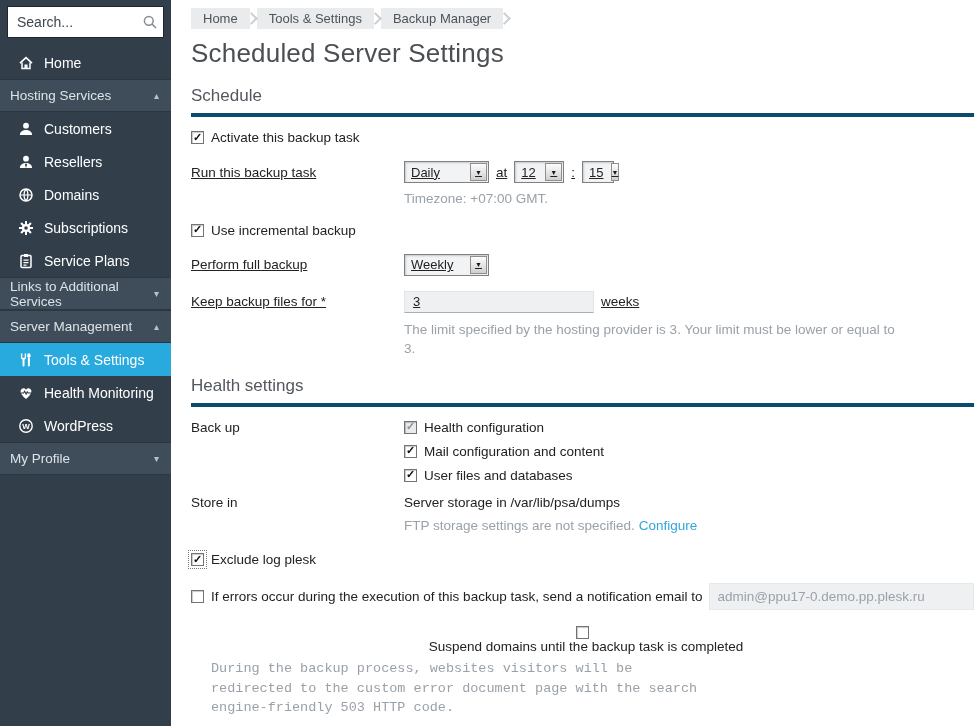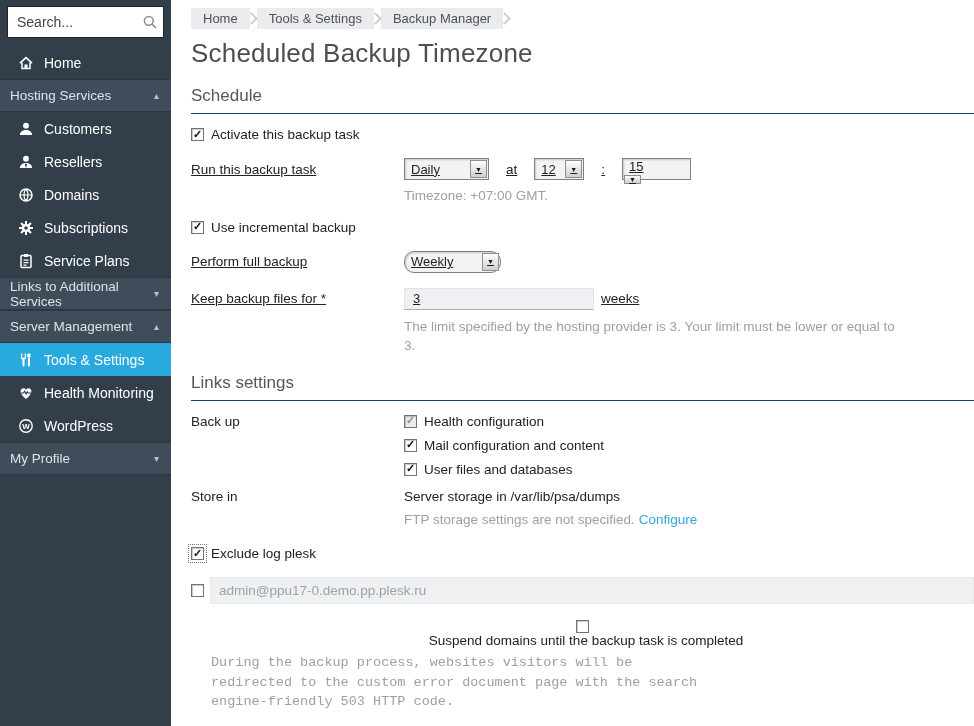--- a/index.html
+++ b/index.html
@@ -20,21 +20,21 @@
   .nav-header .arrow { font-size: 10px; color: #b8c1c9; }
 
   
   .main { flex: 1; background: #fff; padding: 8px 0 0 20px; overflow: hidden; }
 
   .crumbs { display: flex; align-items: center; height: 21px; }
   .crumb { background: #e9ebed; height: 21px; line-height: 21px; padding: 0 12px; font-size: 13px; color: #4d5359; cursor: pointer; }
   .chev { width: 9px; height: 9px; border-top: 2px solid #c9ced3; border-right: 2px solid #c9ced3; transform: rotate(45deg); margin: 0 1px 0 -3px; flex-shrink: 0; }
 
   h1.page-title { font-size: 26px; font-weight: 400; color: #4b4f54; margin: 9px 0 0 0; letter-spacing: 0.2px; }
-  h2.section-title { font-size: 17px; font-weight: 400; color: #53585e; margin: 17px 0 13px 0; padding-bottom: 7px; border-bottom: 1px solid #0c4a6e; }
+  h2.section-title { font-size: 17px; font-weight: 400; color: #53585e; margin: 17px 0 13px 0; padding-bottom: 7px; border-bottom: 4px solid #0c4a6e; }
 
   .frow { display: flex; margin-bottom: 15px; }
   .frow.center { align-items: center; text-decoration: underline; }
   .flabel { width: 213px; flex-shrink: 0; font-size: 13.5px; color: #222; }
   .hint { font-size: 13.5px; color: #9aa1a8; line-height: 1.45; }
   .indent { margin-left: 213px; }
 
   
   .cb-row { display: flex; align-items: center; margin-bottom: 16px; }
   .cb { width: 13px; height: 13px; flex-shrink: 0; background: #fff; border: 1px solid #707478; box-shadow: inset 1px 1px 1px rgba(0,0,0,0.22); display: inline-flex; align-items: center; justify-content: center; cursor: pointer; }
@@ -43,21 +43,21 @@
   .cb.disabled { background: #e9eaeb; }
   .cb.disabled .mark { color: #8d9398; }
   .cb.focused { outline: 1px dotted #6f767c; outline-offset: 2px; }
   .cb-label { font-size: 13.5px; color: #222; margin-left: 7px; cursor: pointer; }
 
   
   .sel { display: inline-flex; align-items: stretch; height: 22px; background: #f2f3f4; border: 1px solid #7d8destination186; border: 1px solid #7d8186; box-shadow: inset 1px 1px 2px rgba(0,0,0,0.18); cursor: pointer; }
   .sel .val { flex: 1; display: flex; align-items: center; padding: 0 6px; font-size: 13px; color: #222; }
   .sel .dbtn { width: 17px; margin: 1px; background: linear-gradient(#fdfdfd, #cfcfcf); border: 1px solid #8f8f8f; display: flex; align-items: center; justify-content: center; font-size: 7px; color: #1a1a1a; }
 
-  .ctrl-inline { display: flex; align-items: center; gap: 17px; text-align: right; }
+  .ctrl-inline { display: flex; align-items: center; gap: 7px; text-align: right; }
   .inline-txt { font-size: 13.5px; color: #222; }
 
   .txt-input { height: 22px; background: #eef0f2; border: 1px solid #e2e5e8; border-bottom-color: #a8afb5; font-family: "Liberation Sans", sans-serif; font-size: 13px; color: #222; padding: 0 8px; outline: none; }
   .email-input { height: 27px; background: #eef0f2; border: 1px solid #e6e8ea; color: #9aa2a9; font-size: 13.5px; }
 
   .store-line1 { font-size: 13.5px; color: #222; margin-bottom: 6px; }
   .link { color: #31a6dd; text-decoration: none; cursor: pointer; }
 
   .notify-row { display: flex; align-items: center; margin-bottom: 16px; }
   .notify-row .email-input { flex: 1; margin-left: 6px; min-width: 0; }
@@ -208,21 +208,21 @@
 
     <div class="crumbs">
       <span class="crumb">Home</span>
       <span class="chev"></span>
       <span class="crumb">Tools &amp; Settings</span>
       <span class="chev"></span>
       <span class="crumb">Backup Manager</span>
       <span class="chev"></span>
     </div>
 
-    <h1 class="page-title">Scheduled Backup Timezone</h1>
+    <h1 class="page-title">Scheduled Server Settings</h1>
 
     <h2 class="section-title">Schedule</h2>
 
     <div class="cb-row">
       <span class="cb on">
           <span class="mark">✓</span>
         </span>
       <span class="cb-label">Activate this backup task</span>
     </div>
 
@@ -232,51 +232,51 @@
         <span class="sel" style="width:85px;">
           <span class="val">Daily</span>
           <span class="dbtn">▼</span>
         </span>
         <span class="inline-txt">at</span>
         <span class="sel" style="width:50px;">
           <span class="val">12</span>
           <span class="dbtn">▼</span>
         </span>
         <span class="inline-txt">:</span>
-        <span class="sel" style="width:69px;flex-direction:column;">
+        <span class="sel" style="width:32px;">
           <span class="val">15</span>
           <span class="dbtn">▼</span>
         </span>
       </div>
     </div>
     <div class="hint indent" style="margin-bottom:14px;">Timezone: +07:00 GMT.</div>
 
     <div class="cb-row">
       <span class="cb on">
           <span class="mark">✓</span>
         </span>
       <span class="cb-label">Use incremental backup</span>
     </div>
 
     <div class="frow center">
       <div class="flabel">Perform full backup</div>
-      <span class="sel" style="width:97px;border-radius:10px;">
+      <span class="sel" style="width:85px;">
         <span class="val">Weekly</span>
         <span class="dbtn">▼</span>
       </span>
     </div>
 
     <div class="frow center" style="margin-bottom:7px;">
       <div class="flabel">Keep backup files for *</div>
       <input class="txt-input" style="width: 190px;" value="3">
       <span class="inline-txt" style="margin-left:7px;">weeks</span>
     </div>
     <div class="hint indent" style="max-width:500px; margin-bottom:10px;">The limit specified by the hosting provider is 3. Your limit must be lower or equal to 3.</div>
 
-    <h2 class="section-title">Links settings</h2>
+    <h2 class="section-title">Health settings</h2>
 
     <div class="frow" style="margin-bottom:12px;">
       <div class="flabel">Back up</div>
       <div style="display:flex; flex-direction:column; gap:9px;">
         <div style="display:flex; align-items:center;">
           <span class="cb disabled on">
               <span class="mark">✓</span>
             </span>
           <span class="cb-label">Health configuration</span>
         </div>
@@ -308,20 +308,21 @@
           <span class="mark">✓</span>
         </span>
       <span class="cb-label">Exclude log plesk</span>
     </div>
 
 
     <div class="notify-row">
       <span class="cb">
           <span class="mark">✓</span>
         </span>
+      <span class="cb-label">If errors occur during the execution of this backup task, send a notification email to</span>
       <input class="txt-input email-input" value="admin@ppu17-0.demo.pp.plesk.ru" style="">
     </div>
 
     <div class="cb-row" style="margin-bottom:5px;flex-direction:column;">
       <span class="cb">
           <span class="mark">✓</span>
         </span>
       <span class="cb-label">Suspend domains until the backup task is completed</span>
     </div>
     <div class="hint" style="margin-left:20px; max-width:505px;font-family:Liberation Mono, monospace;">During the backup process, websites visitors will be redirected to the custom error document page with the search engine-friendly 503 HTTP code.</div>

